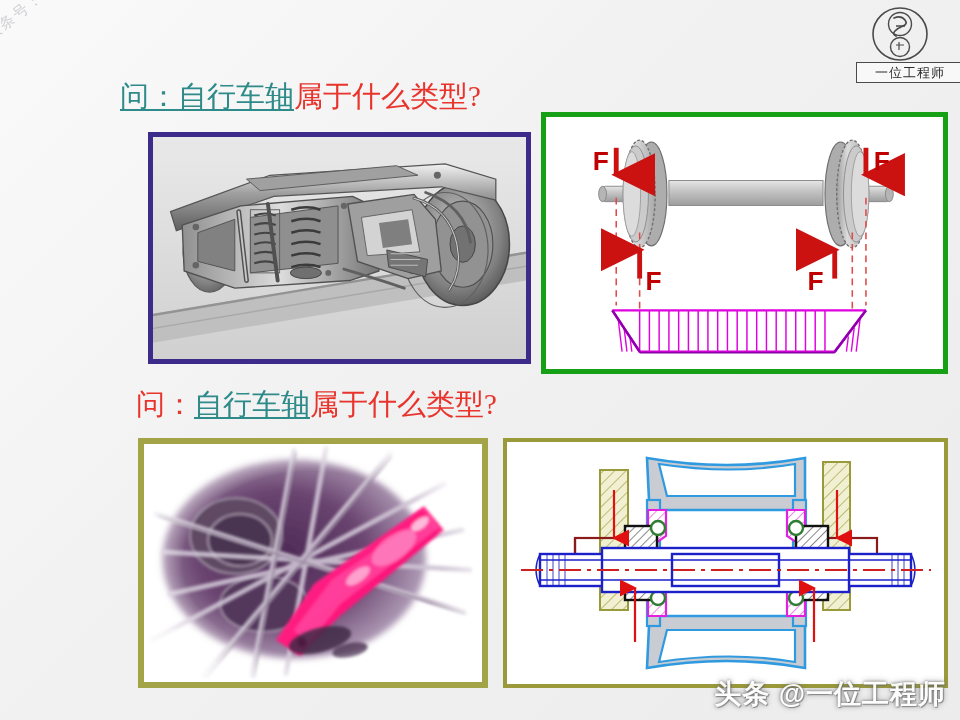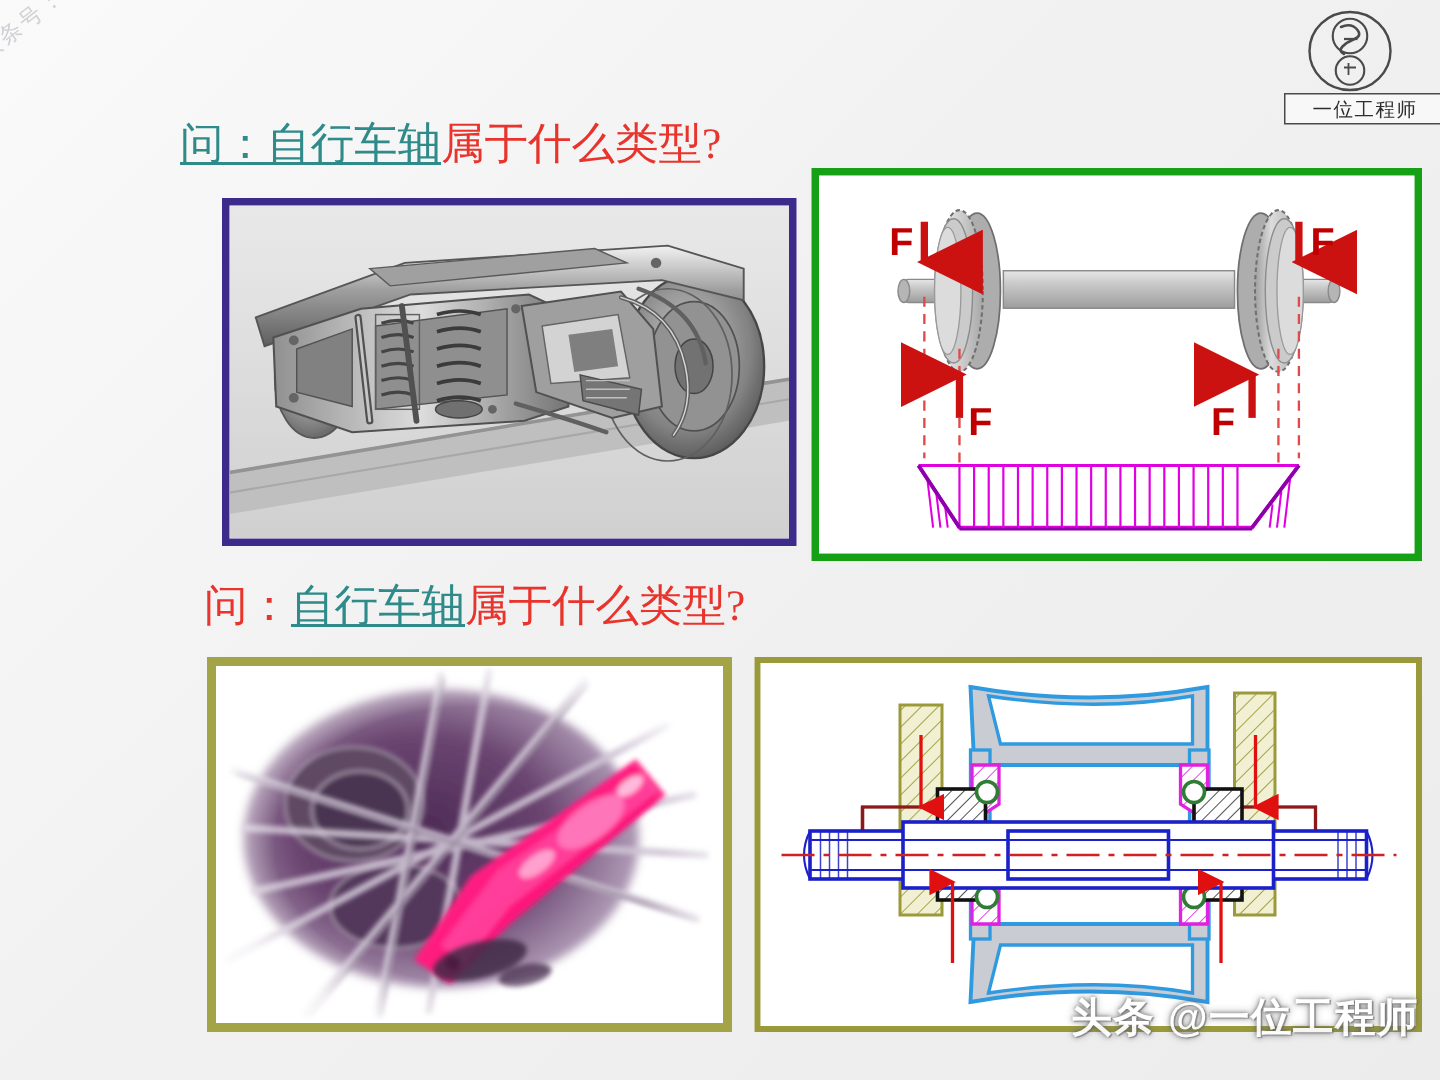--- a/index.html
+++ b/index.html
@@ -17,21 +17,21 @@
   }
   #logo-box{position:absolute;right:12px;top:6px;width:96px;height:80px;}
   #logo-box svg{display:block;}
   #logo-caption{
     position:absolute;left:4px;top:56px;width:108px;height:21px;
     border:1.4px solid #4a4a4a;box-sizing:border-box;
     font-size:13px;line-height:19px;text-align:center;color:#2d2d2d;
     letter-spacing:1px;background:rgba(255,255,255,.55);
   }
   #wm-bottom{
-    position:absolute;right:14px;bottom:24px;
+    position:absolute;right:14px;bottom:8px;
     font-size:27px;color:#ffffff;letter-spacing:1px;
     font-family:"Liberation Sans","DejaVu Sans",sans-serif;font-weight:bold;
     text-shadow:0 0 3px rgba(90,90,90,.95),0 0 6px rgba(120,120,120,.7),
                 1px 1px 0 rgba(110,110,110,.6);
     opacity:.93;
   }
   
   .heading{position:absolute;font-size:29px;line-height:1;white-space:nowrap;font-weight:normal;}
   #heading-1{left:120px;top:82px;}
   #heading-2{left:136px;top:390px;}

